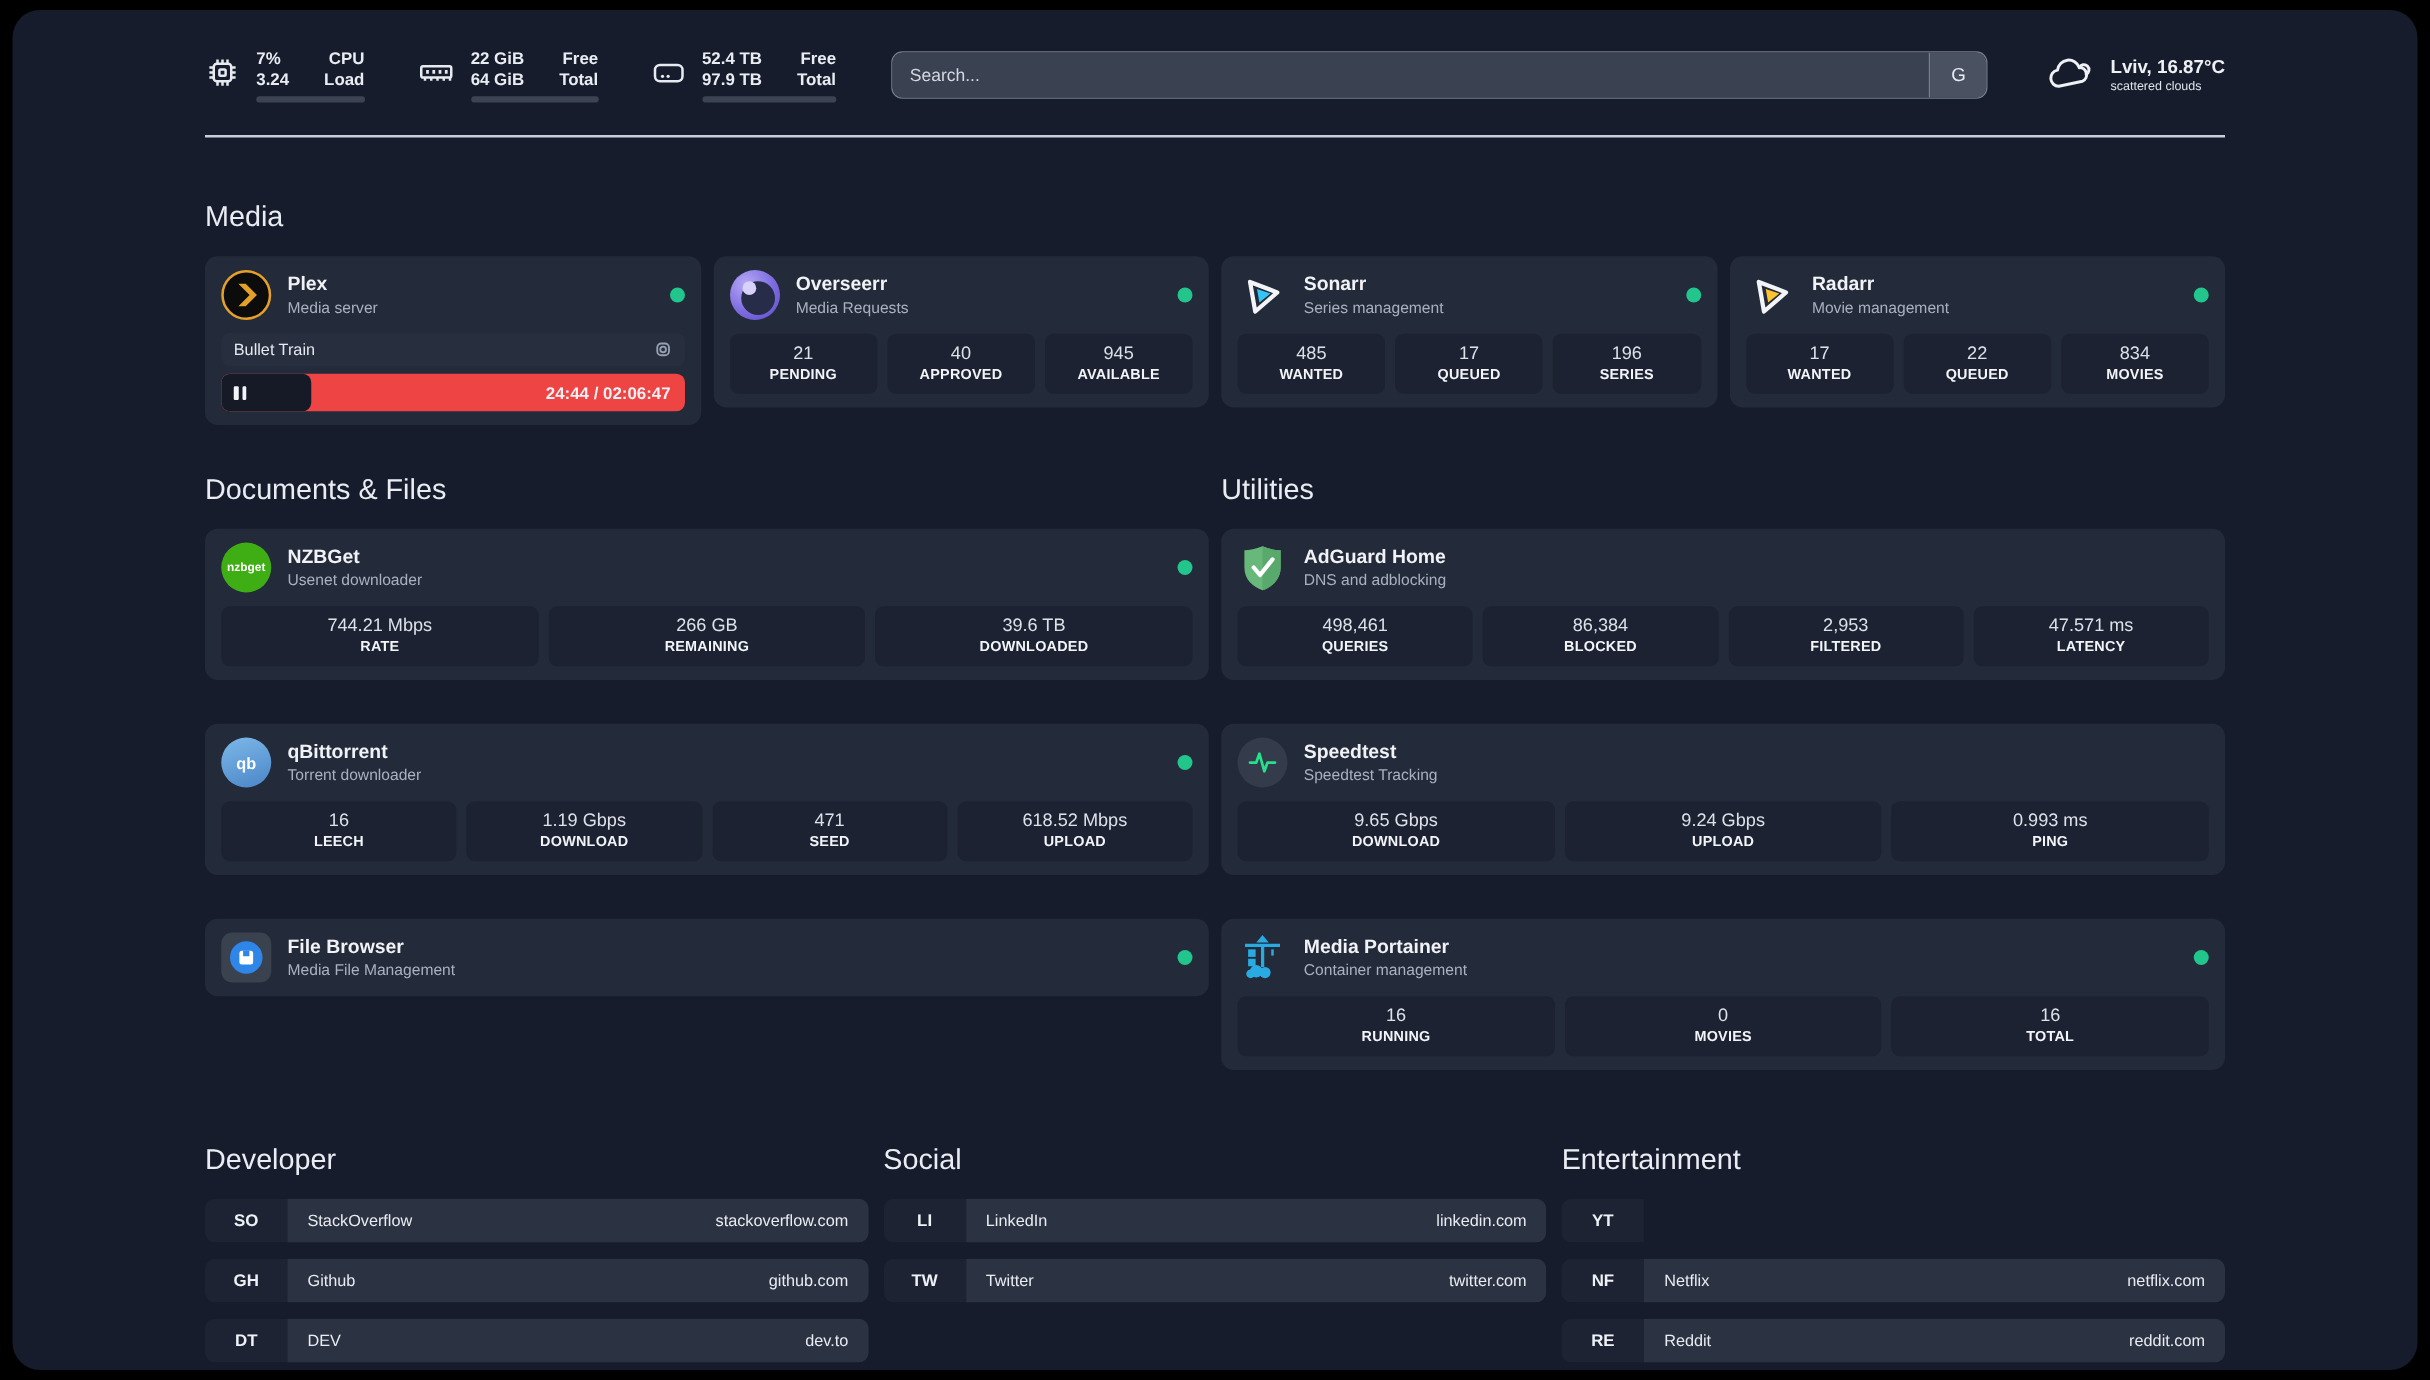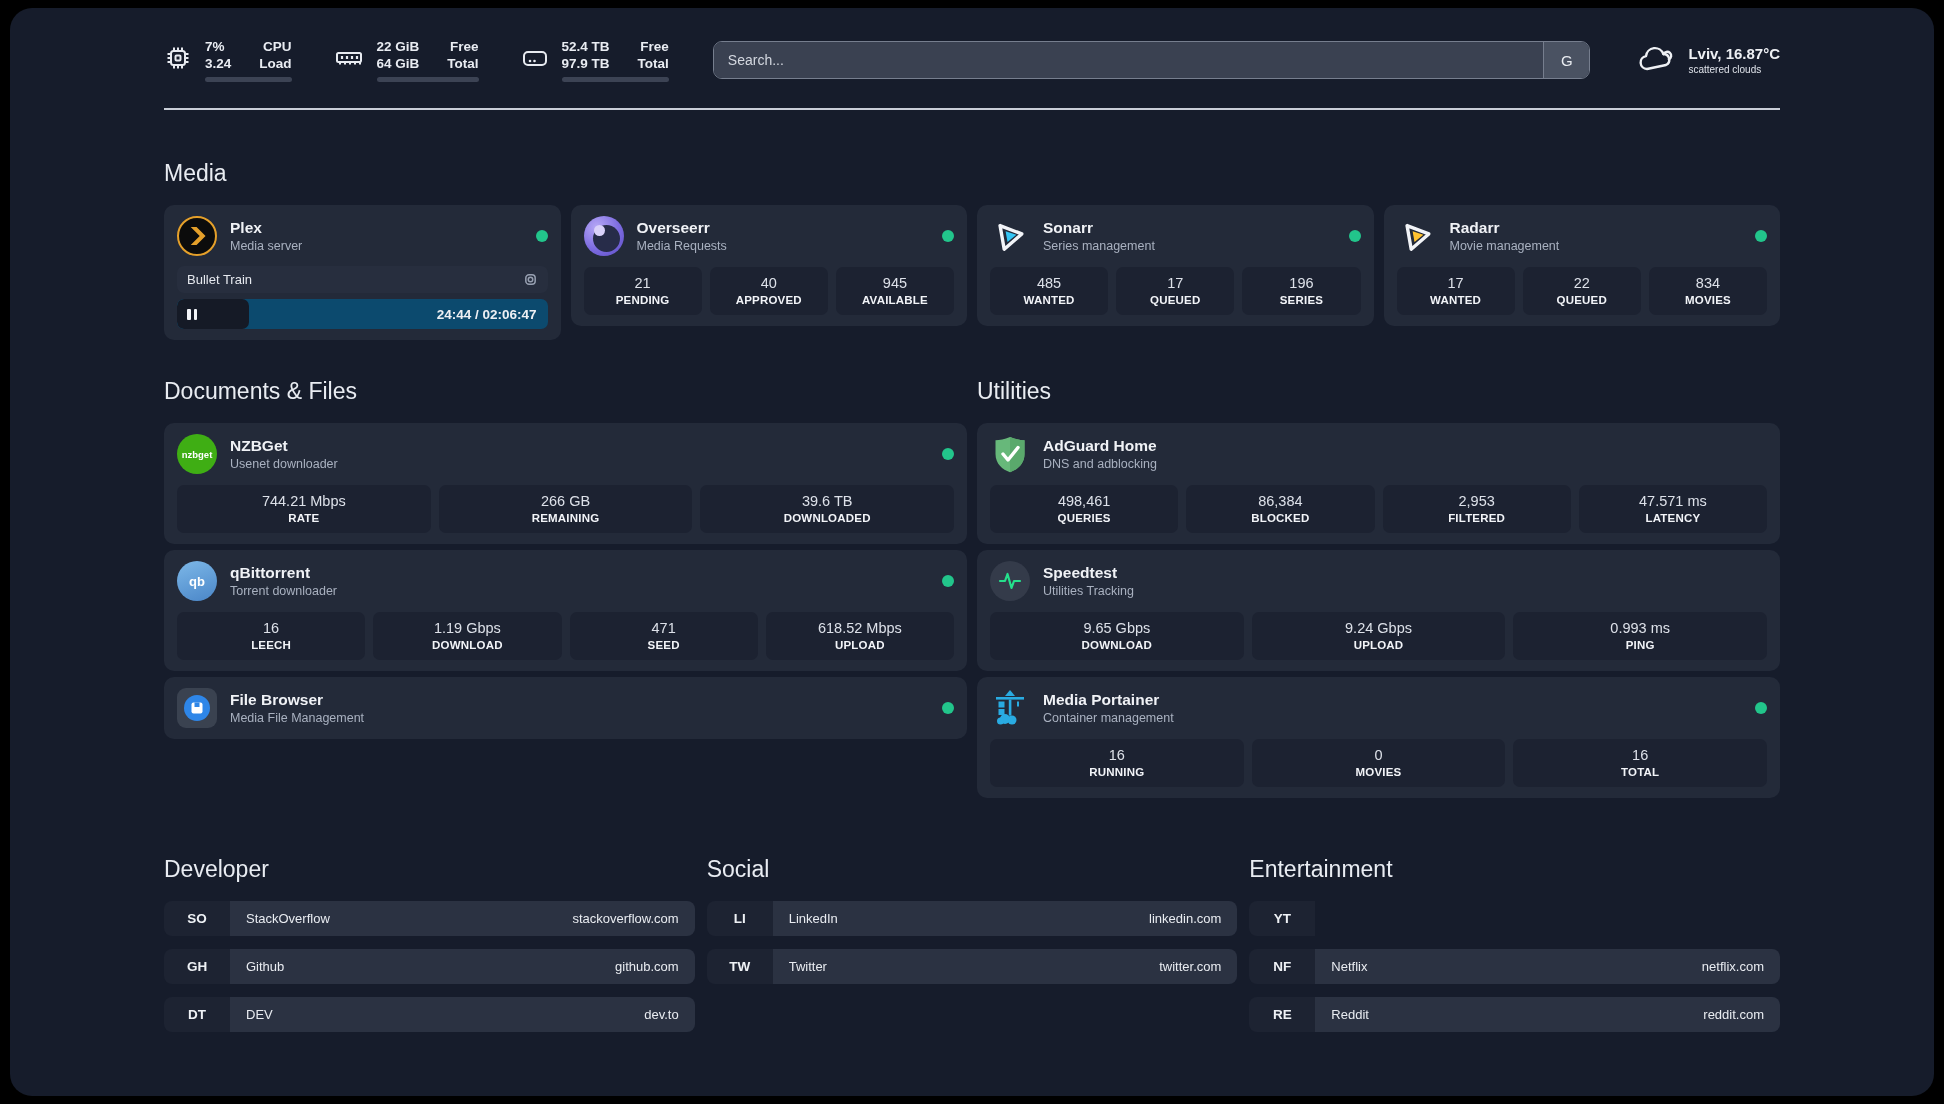--- a/index.html
+++ b/index.html
@@ -25,21 +25,21 @@
   .weather-text div:first-child { font-size:15px; font-weight:600; }
   .weather-text div:last-child { font-size:10px; color:#dfe3ea; margin-top:2px; }
   .divider { margin-top:26px; border:none; border-top:2px solid #c9ced8; }
 
   
   .section-title { font-size:23px; font-weight:500; color:#e9ecf2; }
   .media-title { margin:50px 0 18px; }
   .media-grid { display:grid; grid-template-columns:repeat(4,1fr); gap:10px; align-items:start; }
   .two-col { display:grid; grid-template-columns:1fr 1fr; gap:10px; align-items:start; }
   .col-title { margin:38px 0 18px; }
-  .col-stack { display:flex; flex-direction:column; gap:6px; }
+  .col-stack { display:flex; flex-direction:column; gap:35px; }
 
   .card { background:#232a39; border-radius:10px; padding:11px 13px; }
   .card-head { display:flex; align-items:center; gap:13px; }
   .head-text .t { font-size:15.5px; font-weight:600; color:#f0f2f6; }
   .head-text .s { font-size:12.5px; color:#a9b1c0; margin-top:2px; }
   .dot { width:12px; height:12px; border-radius:50%; background:#22c58b; margin-left:auto; flex:none; }
   .stats { display:flex; gap:8px; margin-top:11px; }
   .stat { flex:1; background:#1c2231; border-radius:7px; padding:8px 4px 9px; text-align:center; }
   .stat .v { font-size:14.5px; color:#dde1e9; }
   .stat .l { font-size:11.5px; font-weight:700; color:#f2f4f8; letter-spacing:.2px; margin-top:3px; }
@@ -51,21 +51,21 @@
   .icon-overseerr .inner { position:absolute; width:27px; height:27px; border-radius:50%; background:#272c49; left:9px; top:9px; }
   .icon-overseerr .blob { position:absolute; width:11px; height:11px; border-radius:50%; background:#d9d1fa; left:10px; top:9px; }
   .icon-circle-green { border-radius:50%; background:#3fae14; display:grid; place-items:center; font-size:9.5px; font-weight:700; color:#fff; }
   .icon-circle-blue { border-radius:50%; background:linear-gradient(160deg,#7db8e8,#4a86c8); display:grid; place-items:center; font-size:13px; font-weight:700; color:#fff; }
   .icon-filebrowser { border-radius:9px; background:#3a4250; display:grid; place-items:center; }
   .icon-speedtest { border-radius:50%; background:#343b4a; display:grid; place-items:center; }
 
   
   .player { margin-top:10px; display:flex; flex-direction:column; gap:6px; }
   .player-title-row { background:#272e3e; border-radius:7px; padding:6px 10px; display:flex; align-items:center; justify-content:space-between; font-size:13px; font-weight:500; color:#e6e9ef; }
-  .player-bar { background:#0c4a6e; border-radius:7px; height:30px; position:relative; display:flex; align-items:center; overflow:hidden; }
+  .player-bar { background:#ef4444; border-radius:7px; height:30px; position:relative; display:flex; align-items:center; overflow:hidden; }
   .player-fill { position:absolute; left:0; top:0; bottom:0; background:#151a26; border-radius:7px; display:flex; align-items:center; gap:3px; padding-left:10px; }
   .pb { width:3.5px; height:11px; background:#f2f4f8; border-radius:1px; }
   .player-time { margin-left:auto; padding-right:11px; font-size:13.5px; font-weight:600; color:#eef0f4; z-index:1; }
 
   
   .bookmarks { display:grid; grid-template-columns:repeat(3,1fr); gap:12px; margin-top:58px; padding-bottom:40px; align-items:start; }
   .bm-title { margin-bottom:18px; }
   .bm-list { display:flex; flex-direction:column; gap:13px; }
   .bm-row { display:flex; height:35px; border-radius:8px; overflow:hidden; }
   .bm-badge { width:66px; background:#1d2332; display:grid; place-items:center; font-size:13.5px; font-weight:600; color:#eef1f5; flex:none; }
@@ -407,21 +407,21 @@
 
         <div class="card">
           <div class="card-head">
             <span class="app-icon icon-speedtest">
               <svg width="30" height="30" viewBox="0 0 30 30" fill="none" stroke="#25e08c" stroke-width="2.2" stroke-linecap="round" stroke-linejoin="round">
                 <polyline points="5,15 10,15 12.5,8 16.5,22 19,15 25,15"></polyline>
               </svg>
             </span>
             <div class="head-text">
               <div class="t">Speedtest</div>
-              <div class="s">Utilities Tracking</div>
+              <div class="s">Speedtest Tracking</div>
             </div>
           </div>
           <div class="stats">
             <div class="stat">
                   <div class="v">9.65 Gbps</div>
                   <div class="l">DOWNLOAD</div>
                 </div>
             <div class="stat">
                   <div class="v">9.24 Gbps</div>
                   <div class="l">UPLOAD</div>

